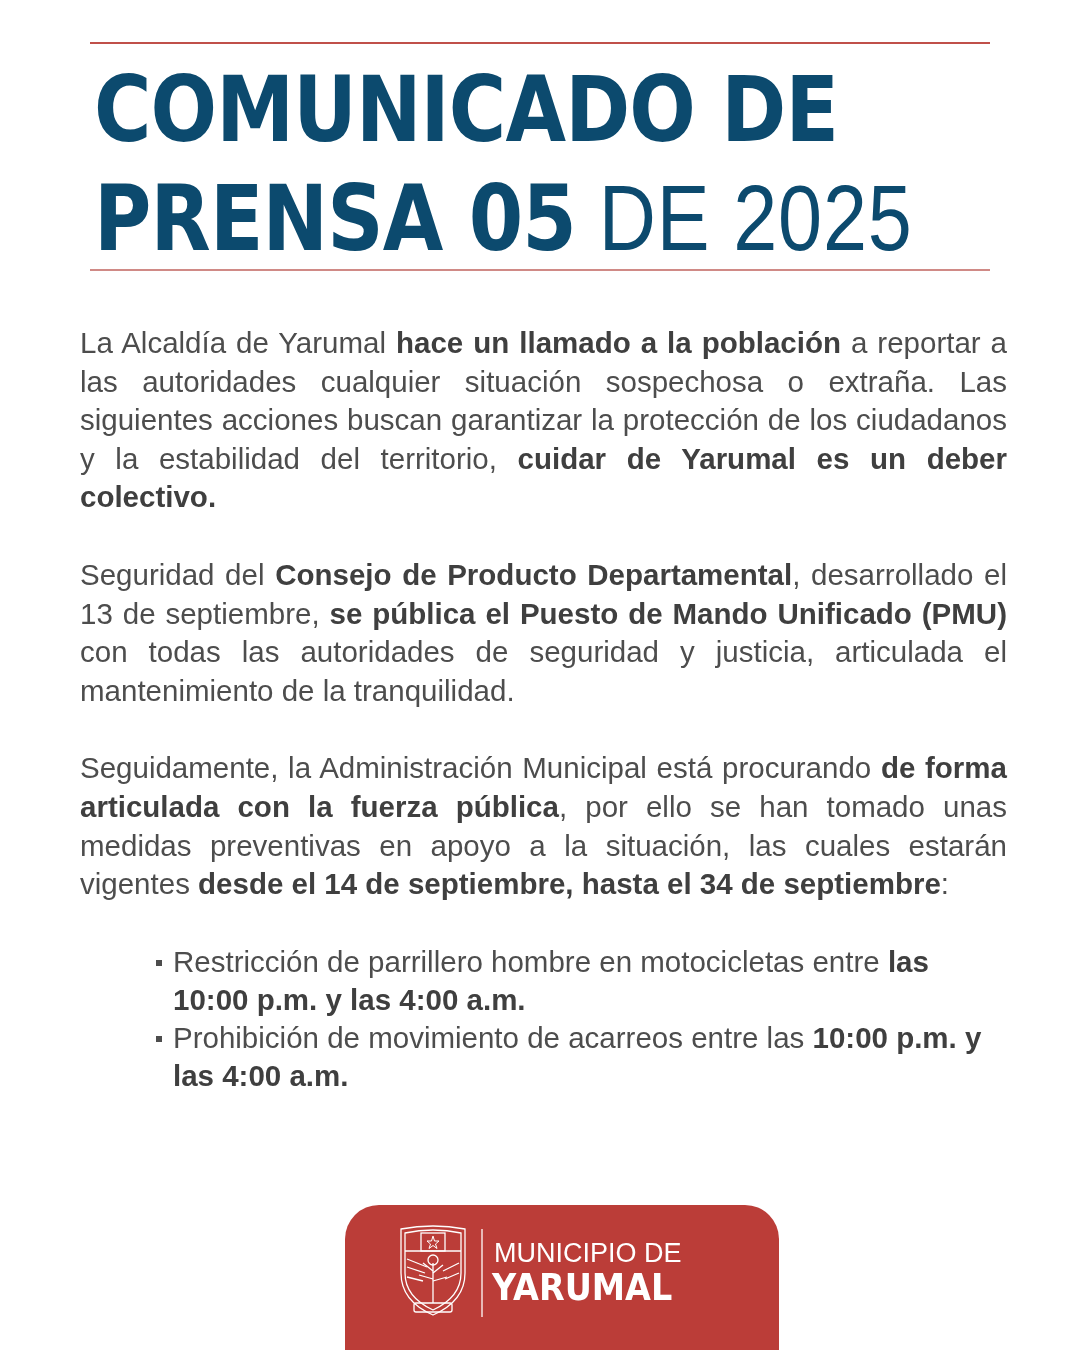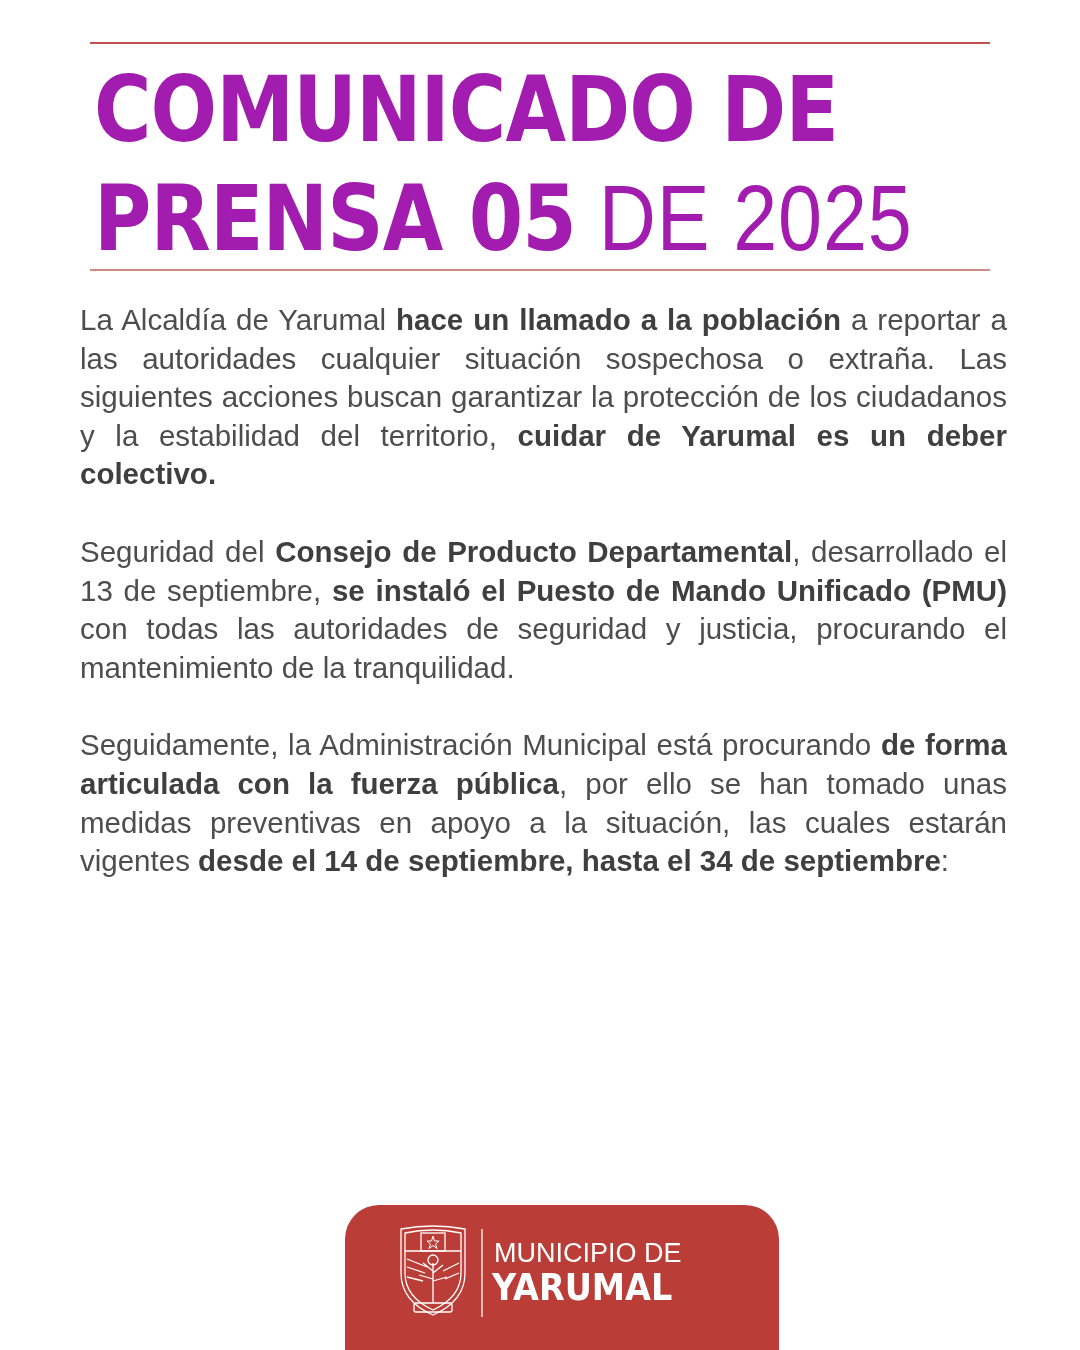--- a/index.html
+++ b/index.html
@@ -4,25 +4,25 @@
   <style>
     html, body { margin:0; padding:0; }
     body {
       width:1080px; height:1350px; background:#ffffff; position:relative; overflow:hidden;
       font-family: "Liberation Sans", "DejaVu Sans", sans-serif;
       color:#4a4a4a;
     }
     .rule { position:absolute; left:90px; width:900px; height:2px; background:#c0504a; }
     .rule.top { top:42px; }
     .rule.bottom { top:269px; background:#d08a86; height:1.5px; }
-    .title { position:absolute; left:94px; top:64px; color:#a21caf; line-height:1; }
+    .title { position:absolute; left:94px; top:64px; color:#0c4a6e; line-height:1; }
     .title .line { display:block; font-size:91px; font-weight:900; letter-spacing:-1px;
       font-family:"DejaVu Sans", "Liberation Sans", sans-serif; transform:scaleX(0.86); transform-origin:left; white-space:nowrap; height:108px; }
     .title .light { font-weight:300; font-family:"Liberation Sans", sans-serif; font-size:92px; letter-spacing:1px; }
-    .body { position:absolute; left:80px; width:927px; top:301px; font-size:29.5px; line-height:38.6px; color:#4d4d4d; }
+    .body { position:absolute; left:80px; width:927px; top:324px; font-size:29.5px; line-height:38.6px; color:#4d4d4d; }
     .para { text-align:justify; margin:0 0 39px 0; }
     .para b { font-weight:700; color:#3f3f3f; }
     ul.bullets { list-style:none; margin:0; padding:0 0 0 76px; font-size:29.5px; line-height:38px; }
     ul.bullets li { position:relative; padding-left:17px; }
     ul.bullets li .sq { position:absolute; left:0; top:17px; width:6px; height:6px; background:#4d4d4d; }
     ul.bullets b { font-weight:700; color:#3f3f3f; }
     .footer { position:absolute; left:345px; top:1205px; width:434px; height:145px; background:#bb3d38; border-radius:34px 34px 0 0; }
     .crest { position:absolute; left:52px; top:18px; width:72px; height:96px; }
     .divider { position:absolute; left:136px; top:24px; width:1.5px; height:88px; background:#e8b9b6; }
     .brand1 { position:absolute; left:149px; top:33px; color:#fff; font-size:27px; font-weight:300; letter-spacing:0px; white-space:nowrap; }
@@ -36,24 +36,28 @@
 <div class="title">
   <span class="line">COMUNICADO DE</span>
   <span class="line"><span>PRENSA 05</span><span class="light"> DE 2025</span></span>
 </div>
 
 <div class="rule bottom"></div>
 
 <div class="body">
   <p class="para"><span>La Alcaldía de Yarumal </span><b>hace un llamado a la población</b><span> a reportar a las autoridades cualquier situación sospechosa o extraña. Las siguientes acciones buscan garantizar la protección de los ciudadanos y la estabilidad del territorio, </span><b>cuidar de Yarumal es un deber colectivo.</b></p>
 
-  <p class="para"><span>Seguridad del </span><b>Consejo de Producto Departamental</b><span>, desarrollado el 13 de septiembre, </span><b>se instaló el Puesto de Mando Unificado (PMU)</b><span> con todas las autoridades de seguridad y justicia, procurando el mantenimiento de la tranquilidad.</span></p>
+  <p class="para"><span>Seguridad del </span><b>Consejo de Producto Departamental</b><span>, desarrollado el 13 de septiembre, </span><b>se pública el Puesto de Mando Unificado (PMU)</b><span> con todas las autoridades de seguridad y justicia, articulada el mantenimiento de la tranquilidad.</span></p>
 
   <p class="para"><span>Seguidamente, la Administración Municipal está procurando </span><b>de forma articulada con la fuerza pública</b><span>, por ello se han tomado unas medidas preventivas en apoyo a la situación, las cuales estarán vigentes </span><b>desde el 14 de septiembre, hasta el 34 de septiembre</b><span>:</span></p>
 
+  <ul class="bullets">
+    <li><span class="sq"></span><span>Restricción de parrillero hombre en motocicletas entre </span><b>las 10:00 p.m. y las 4:00 a.m.</b></li>
+    <li><span class="sq"></span><span>Prohibición de movimiento de acarreos entre las </span><b>10:00 p.m. y las 4:00 a.m.</b></li>
+  </ul>
 </div>
 
 <div class="footer">
   <svg class="crest" viewBox="0 0 72 96" fill="none" stroke="#ffffff" stroke-width="1.3">
     <path d="M4 6 Q36 0 68 6 L68 50 Q68 78 36 92 Q4 78 4 50 Z"></path>
     <path d="M8 10 Q36 4 64 10 L64 50 Q64 74 36 87 Q8 74 8 50 Z"></path>
     <rect x="24" y="10" width="24" height="18"></rect>
     <line x1="8" y1="28" x2="64" y2="28"></line>
     <polygon points="36,13 37.5,18 42,18 38.5,21 40,25.5 36,22.5 32,25.5 33.5,21 30,18 34.5,18" stroke-width="1"></polygon>
     <line x1="36" y1="40" x2="36" y2="80"></line>

